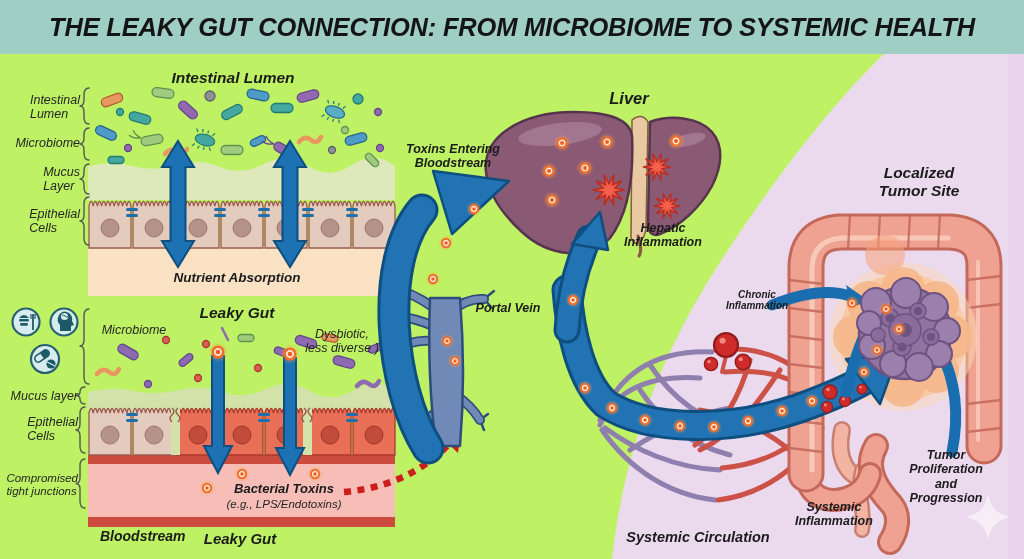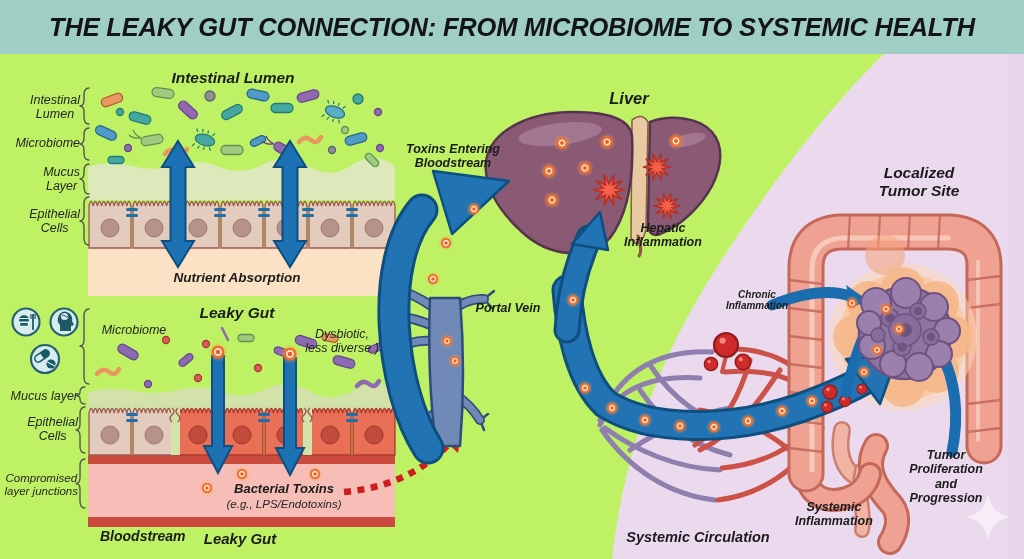--- a/index.html
+++ b/index.html
@@ -3,21 +3,21 @@
 <meta charset="utf-8">
 <style>
   html,body{margin:0;padding:0;background:#ffffff;font-family:"Liberation Sans",sans-serif;}
   #stage{position:relative;width:1024px;height:559px;overflow:hidden;background:#bef264;font-style:italic;}
   #art{position:absolute;left:0;top:0;}
   .banner{position:absolute;left:0;top:0;width:1024px;height:54px;background:#9fcec5;
           display:flex;align-items:center;justify-content:center;z-index:3;}
   .banner-title{font-weight:800;font-size:25.5px;color:#141414;letter-spacing:-0.2px;white-space:nowrap;}
   .lbl{position:absolute;white-space:pre-line;color:#252525;line-height:1.14;z-index:4;}
   .c{transform:translate(-50%,-50%);text-align:center;}
-  .r{transform:translate(-100%,-50%);text-align:center;}
+  .r{transform:translate(-100%,-50%);text-align:left;}
   .l{transform:translate(0,-50%);text-align:center;margin-top:48px;}
   .b{font-weight:700;color:#1b1b1b;}
 </style>
 </head>
 <body>
 
 <div id="stage">
 
 <svg id="art" width="1024" height="559" viewBox="0 0 1024 559">
   <defs>
@@ -442,21 +442,21 @@
 <div class="lbl c b" style="left:237px;top:278px;font-size:13.5px;">Nutrient Absorption</div>
 
 <div class="lbl c b" style="left:237px;top:313px;font-size:15.5px;">Leaky Gut</div>
 <div class="lbl c" style="left:134px;top:330px;font-size:12.5px;">Microbiome</div>
 <div class="lbl c" style="left:342px;top:341px;font-size:12.5px;">Dysbiotic,
 less diverse )</div>
 <div class="lbl r" style="left:78px;top:396px;font-size:12.5px;">Mucus layer</div>
 <div class="lbl r" style="left:78px;top:429px;font-size:12.5px;">Epithelial
 Cells</div>
 <div class="lbl r" style="left:78px;top:485px;font-size:11.5px;">Compromised
-layer junctions</div>
+tight junctions</div>
 <div class="lbl l b" style="left:100px;top:489px;font-size:14px;">Bloodstream</div>
 <div class="lbl c b" style="left:284px;top:489px;font-size:13px;">Bacterial Toxins</div>
 <div class="lbl c" style="left:284px;top:505px;font-size:11.5px;">(e.g., LPS/Endotoxins)</div>
 <div class="lbl c b" style="left:240px;top:539px;font-size:15px;">Leaky Gut</div>
 
 <div class="lbl c b" style="left:629px;top:98px;font-size:16.5px;">Liver</div>
 <div class="lbl c b" style="left:453px;top:156px;font-size:12.5px;">Toxins Entering
 Bloodstream</div>
 <div class="lbl c b" style="left:663px;top:235px;font-size:12.5px;">Hepatic
 Inflammation</div>

